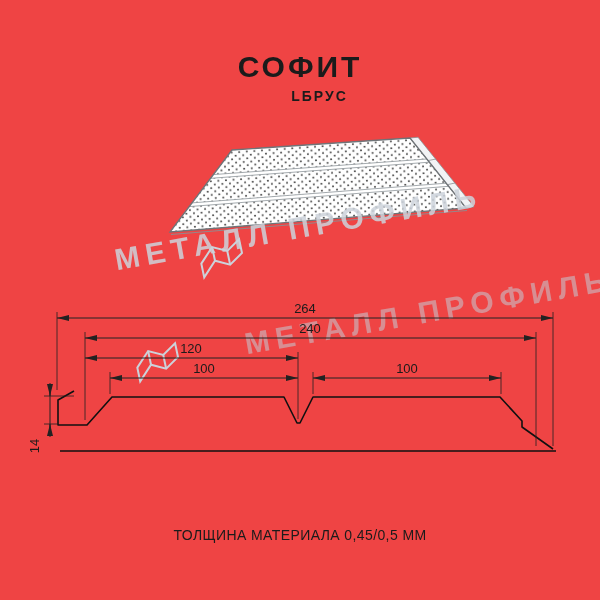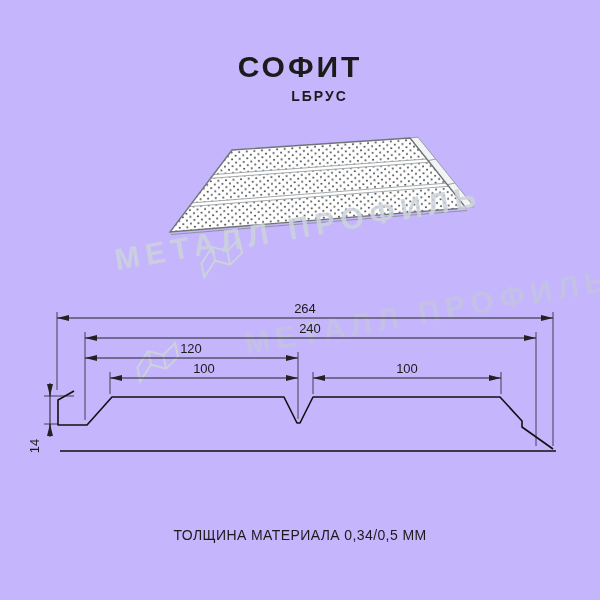--- a/index.html
+++ b/index.html
@@ -1,18 +1,18 @@
 <!DOCTYPE html>
 <html><head>
 <meta charset="utf-8">
 <style>
   * { margin:0; padding:0; box-sizing:border-box; }
   html,body { width:600px; height:600px; background:#ffffff; overflow:hidden;
               font-family:"Liberation Sans", sans-serif; }
-  .stage { position:absolute; top:0; left:0; width:600px; height:600px; background:#c4b5fd; }
+  .stage { position:absolute; top:0; left:0; width:600px; height:600px; background:#ef4444; }
   .title { position:absolute; top:50px; left:0; width:100%; text-align:center;
            font-size:30px; font-weight:bold; letter-spacing:3px; color:#1b1b1b; }
   .subtitle { position:absolute; top:88px; left:0; width:100%; text-align:center;
               font-size:14px; font-weight:bold; letter-spacing:2px; color:#1b1b1b;padding-left:39px; }
   .footer { position:absolute; top:527px; left:0; width:100%; text-align:center;
             font-size:14px; letter-spacing:0.4px; color:#1b1b1b; }
   svg.diagram { position:absolute; top:0; left:0; }
   text.dim { font-family:"Liberation Sans", sans-serif; font-size:13px; fill:#1b1b1b; }
   text.wm  { font-family:"Liberation Sans", sans-serif; font-weight:bold; font-size:30px;
              letter-spacing:6px; }
@@ -118,14 +118,14 @@
     </g>
 
     <g>
       <line x1="50" y1="383" x2="50" y2="437" stroke="#222" stroke-width="1"></line>
       <line x1="50" y1="388" x2="50" y2="396" stroke="#222" stroke-width="1" marker-end="url(#arr)"></line>
       <line x1="50" y1="432" x2="50" y2="424" stroke="#222" stroke-width="1" marker-end="url(#arr)"></line>
       <text class="dim" x="39" y="446" text-anchor="middle" transform="rotate(-90 39 446)">14</text>
     </g>
   </svg>
 
-  <div class="footer">ТОЛЩИНА МАТЕРИАЛА 0,34/0,5 ММ</div>
+  <div class="footer">ТОЛЩИНА МАТЕРИАЛА 0,45/0,5 ММ</div>
 </div>
 
 </body></html>

